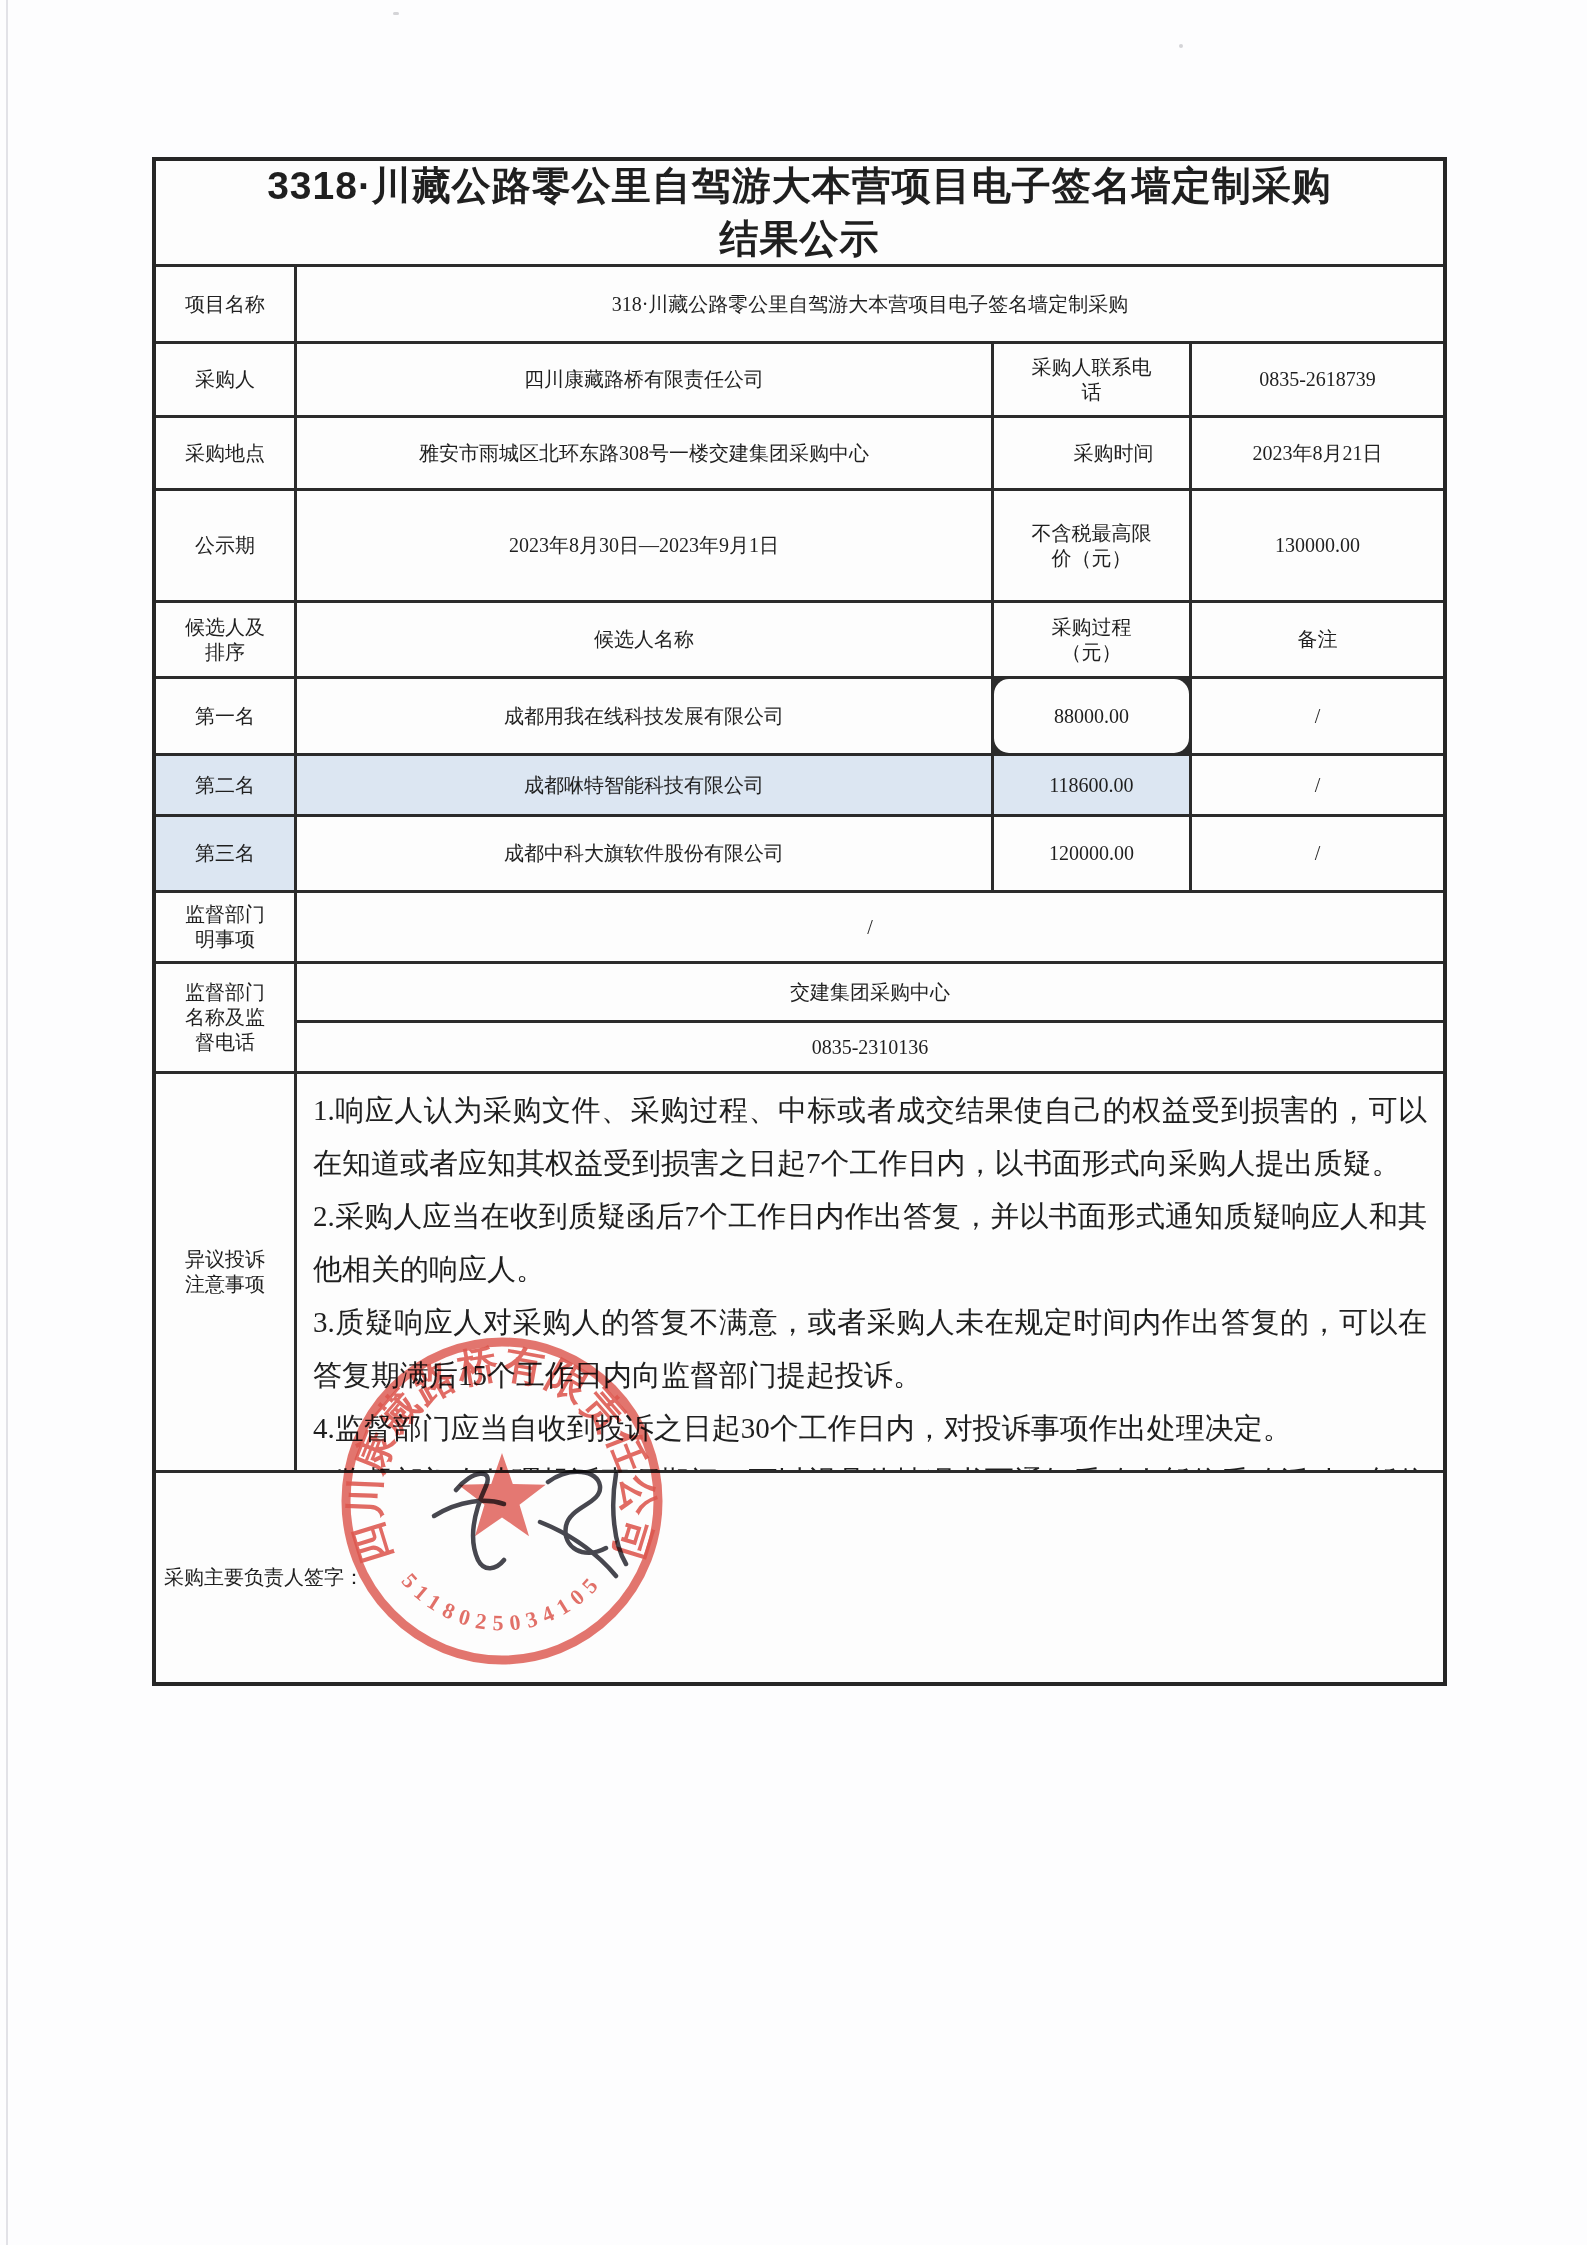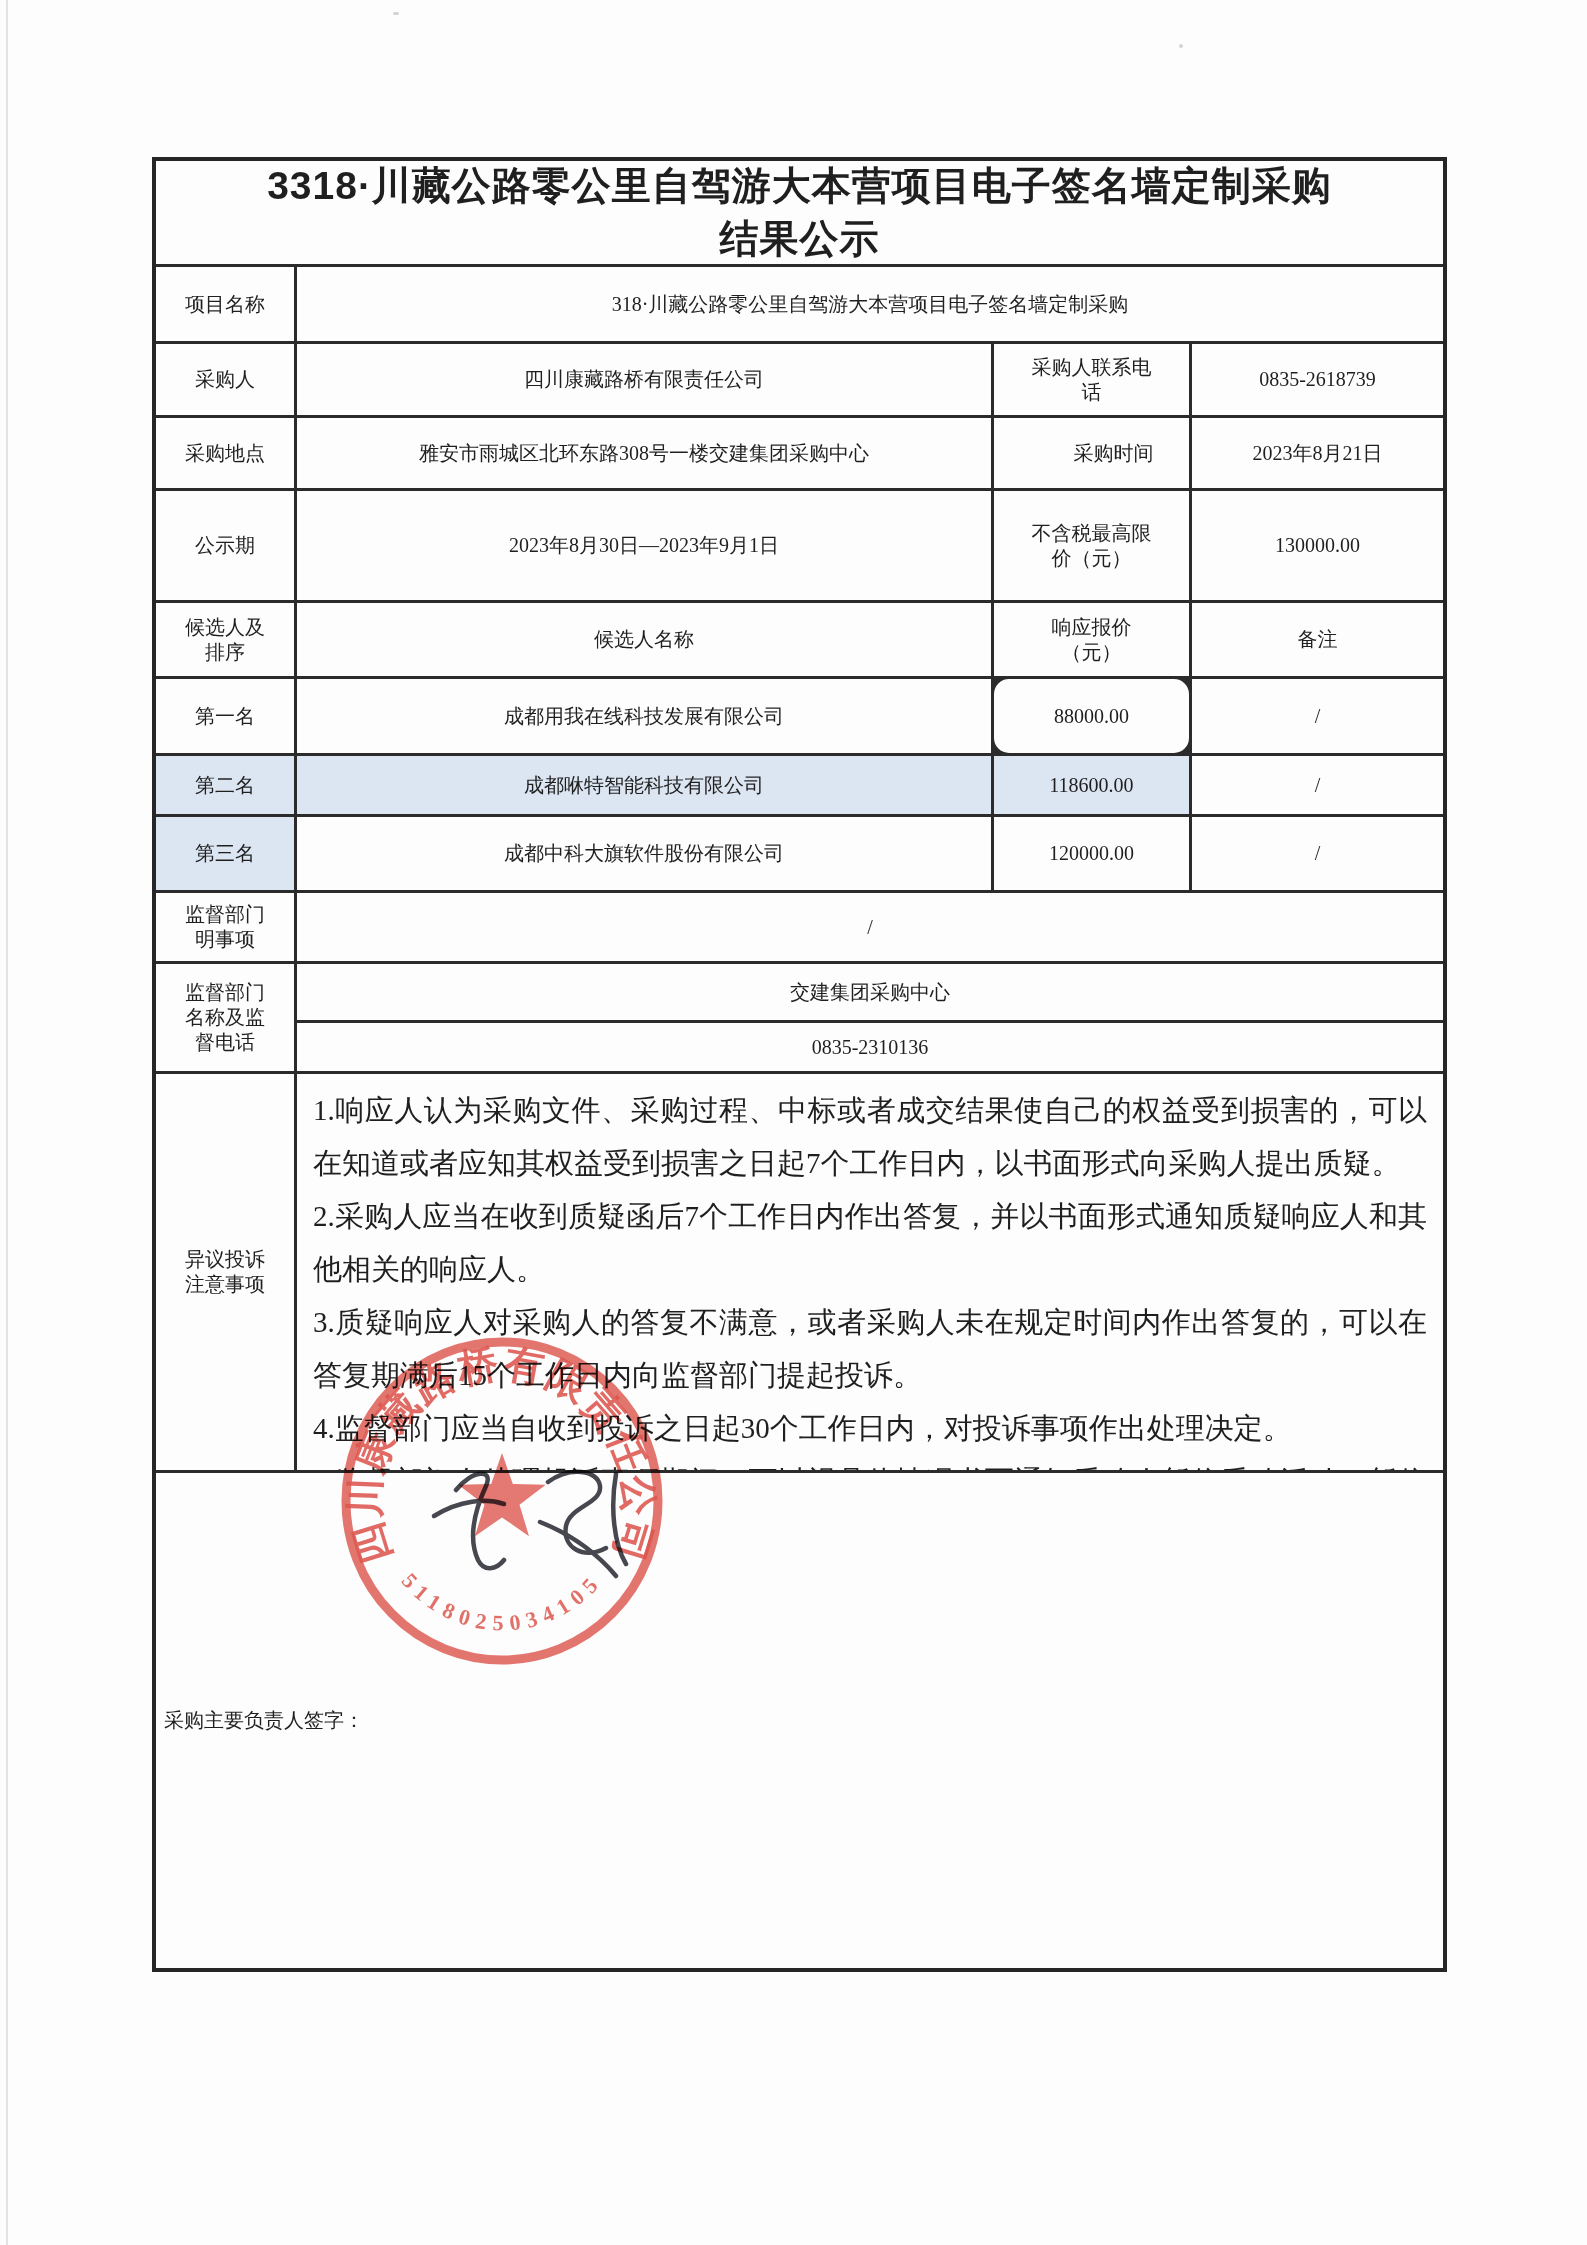--- a/index.html
+++ b/index.html
@@ -13,21 +13,21 @@
   }
   .scan-edge{
     position:absolute;left:6px;top:0;width:2px;height:2245px;
     background:#d4d4da;opacity:.65;
   }
   .speck{position:absolute;background:#c2c2c6;border-radius:2px;opacity:.7;}
 
   
   .doc-table{
     position:absolute;left:152px;top:157px;
-    width:1295px;height:1815px;
+    width:1295px;height:1529px;
     box-sizing:border-box;
     background:#2b2b2b;
     border:4px solid #262626;
     display:grid;
     grid-template-columns:138px 694px 195px 1fr;
     grid-template-rows:103px 74px 71px 70px 109px 73px 74px 58px 73px 68px 56px 48px 396px 1fr;
     gap:3px;
   }
   .cell{
     background:#fdfdfd;
@@ -116,21 +116,21 @@
 
     <div class="cell r5c1">公示期</div>
     <div class="cell r5c2">2023年8月30日—2023年9月1日</div>
     <div class="cell r5c3 prewrap">不含税最高限
 价（元）</div>
     <div class="cell r5c4">130000.00</div>
 
     <div class="cell r6c1 prewrap">候选人及
 排序</div>
     <div class="cell r6c2">候选人名称</div>
-    <div class="cell r6c3 prewrap">响应报价
+    <div class="cell r6c3 prewrap">采购过程
 （元）</div>
     <div class="cell r6c4">备注</div>
 
     <div class="cell r7c1">第一名</div>
     <div class="cell r7c2">成都用我在线科技发展有限公司</div>
     <div class="cell r7c3">88000.00</div>
     <div class="cell r7c4">/</div>
 
     <div class="cell r8c1 hl">第二名</div>
     <div class="cell r8c2 hl">成都咻特智能科技有限公司</div>

